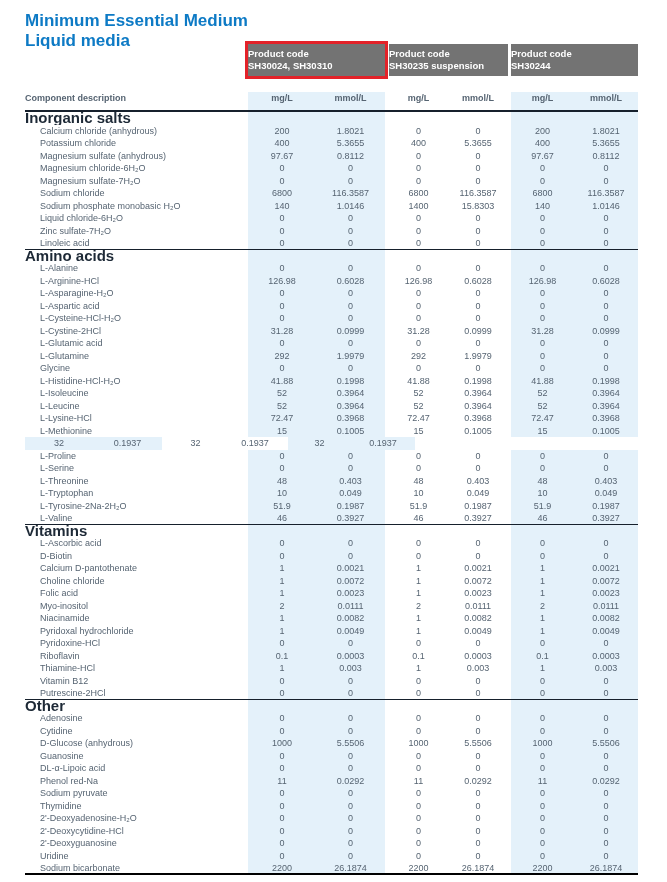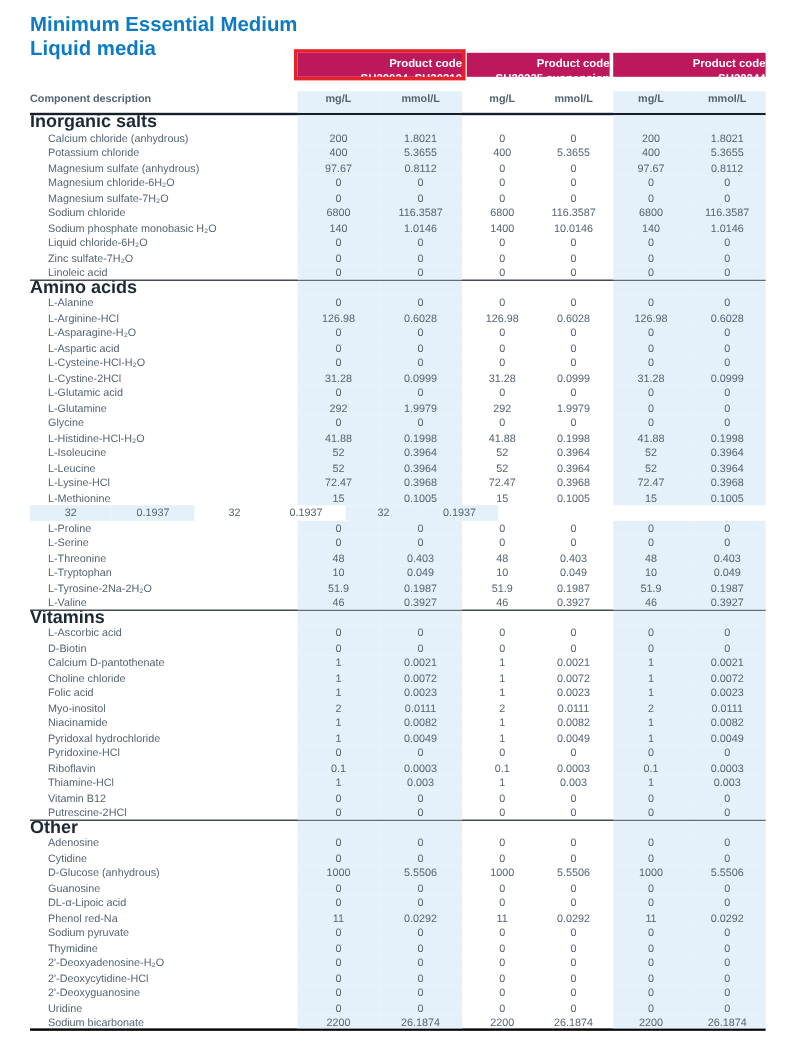--- a/index.html
+++ b/index.html
@@ -6,29 +6,29 @@
   html,body { background:#ffffff; }
   body { width:667px; height:882px; font-family:"Liberation Sans","DejaVu Sans",sans-serif; position:relative; overflow:hidden; }
   .page { position:relative; width:667px; height:882px; background:#fff; }
 
   .title { position:absolute; left:25px; top:11px; color:#0d7ac5; font-weight:bold; font-size:17px; line-height:20px; }
 
   .table { position:absolute; left:25px; top:44px; width:613px; }
 
   .prod-row { display:flex; height:32px; }
   .prod-row .spacer { width:223px; }
-  .pbox { background:#be185d; color:#ffffff; font-weight:bold; font-size:9.5px; line-height:12px; text-align:right; padding-top:4px; height:20px; }
+  .pbox { background:#737373; color:#ffffff; font-weight:bold; font-size:9.5px; line-height:12px; text-align:left; padding-top:4px; height:32px; }
   .pbox.b1 { width:137px; }
   .pbox.b2 { width:119px; }
   .pbox.b3 { width:127px; }
   .pbox.highlight { outline:3px solid #e32229; }
   .prod-row .gap1 { width:4px; }
   .prod-row .gap2 { width:3px; }
 
-  .units-row { display:flex; height:20px; border-bottom:2px solid #16202c; }
+  .units-row { display:flex; height:20px; border-bottom:2px solid #16202c;margin-top:16px; }
   .comp-head { color:#0d7ac5; font-weight:bold; font-size:11px; line-height:20px; }
   .u { color:#0d7ac5; font-weight:bold; font-size:10.5px; line-height:20px; }
 
   .row { display:flex; height:12.5px; }
   .row.sec-end { border-bottom:1px solid #16202c; }
   .row.table-end { border-bottom:2px solid #000000; }
 
   .cell-label { width:223px; font-size:9px; line-height:12.5px; color:#566472; white-space:nowrap; overflow:hidden; }
   .sec-name { color:#1d2936; font-weight:bold; font-size:15px; }
   .comp { padding-left:15px; }
@@ -159,21 +159,21 @@
           <div class="gap g2"></div>
           <div class="v c4 band">6800</div>
           <div class="v c5 band">116.3587</div>
         </div>
         <div class="row">
           <div class="cell-label comp">Sodium phosphate monobasic H₂O</div>
           <div class="v c0 band">140</div>
           <div class="v c1 band">1.0146</div>
           <div class="gap g1"></div>
           <div class="v c2">1400</div>
-          <div class="v c3">10.0146</div>
+          <div class="v c3">15.8303</div>
           <div class="gap g2"></div>
           <div class="v c4 band">140</div>
           <div class="v c5 band">1.0146</div>
         </div>
         <div class="row">
           <div class="cell-label comp">Liquid chloride-6H₂O</div>
           <div class="v c0 band">0</div>
           <div class="v c1 band">0</div>
           <div class="gap g1"></div>
           <div class="v c2">0</div>

